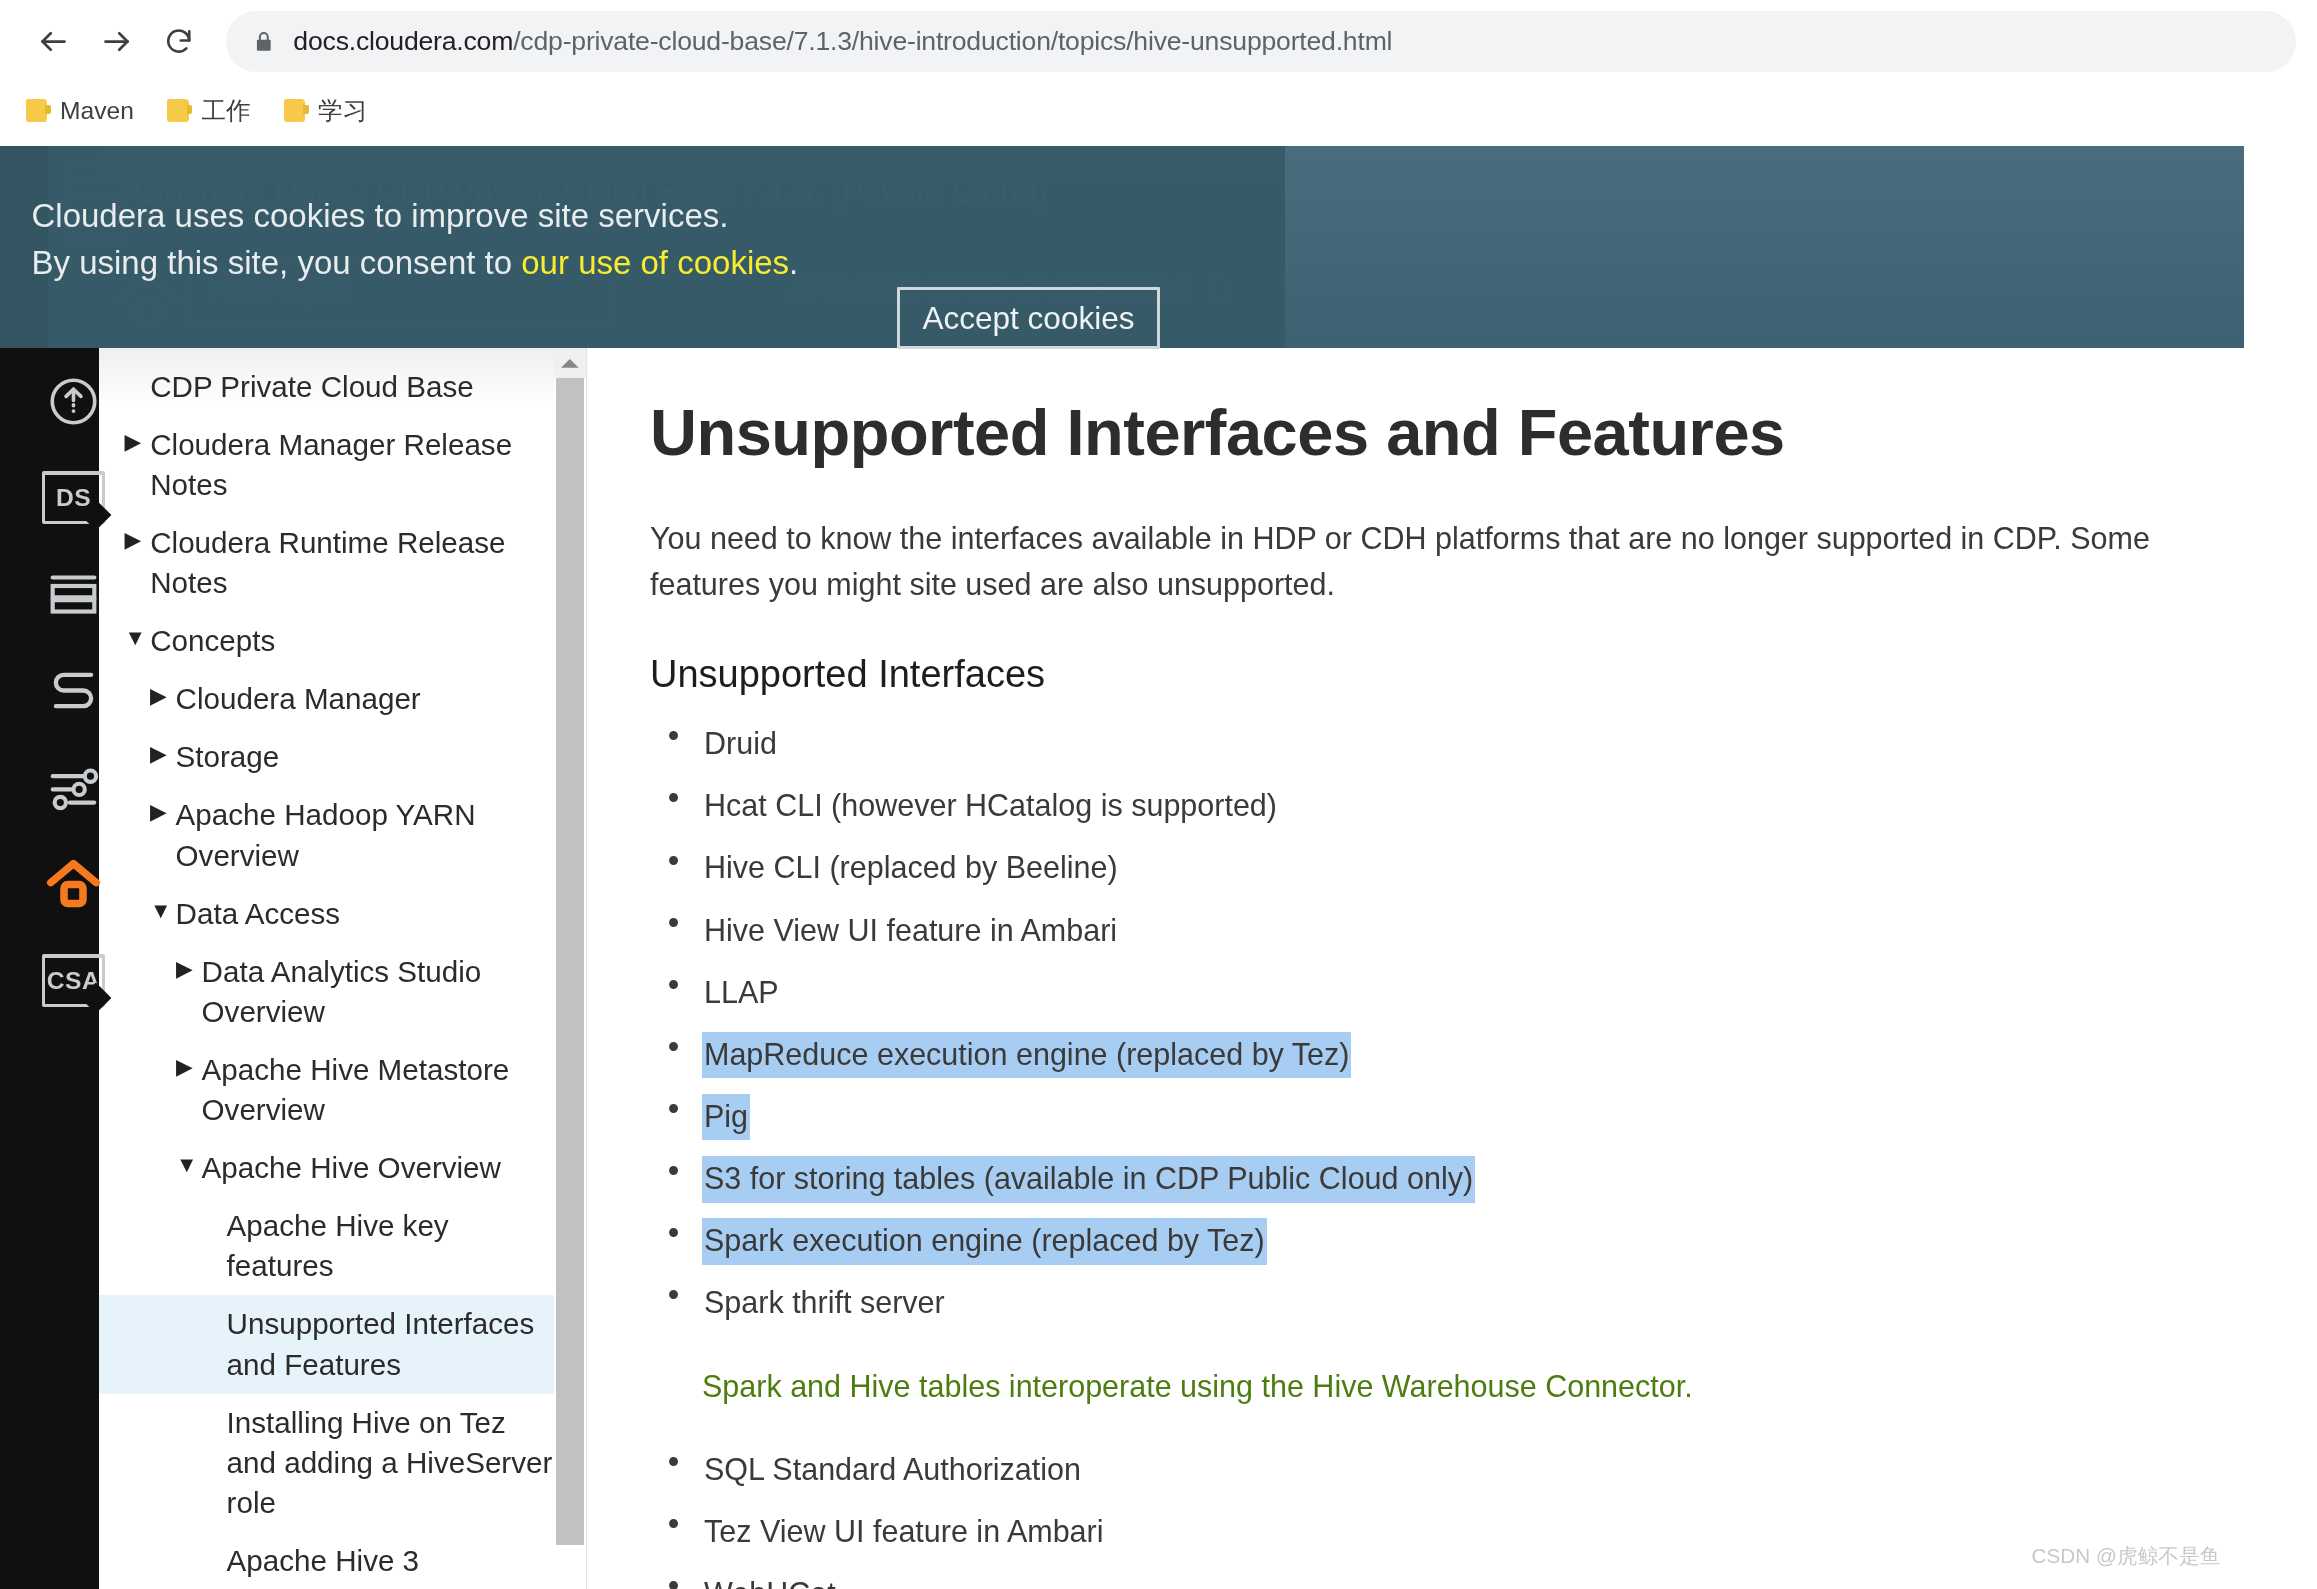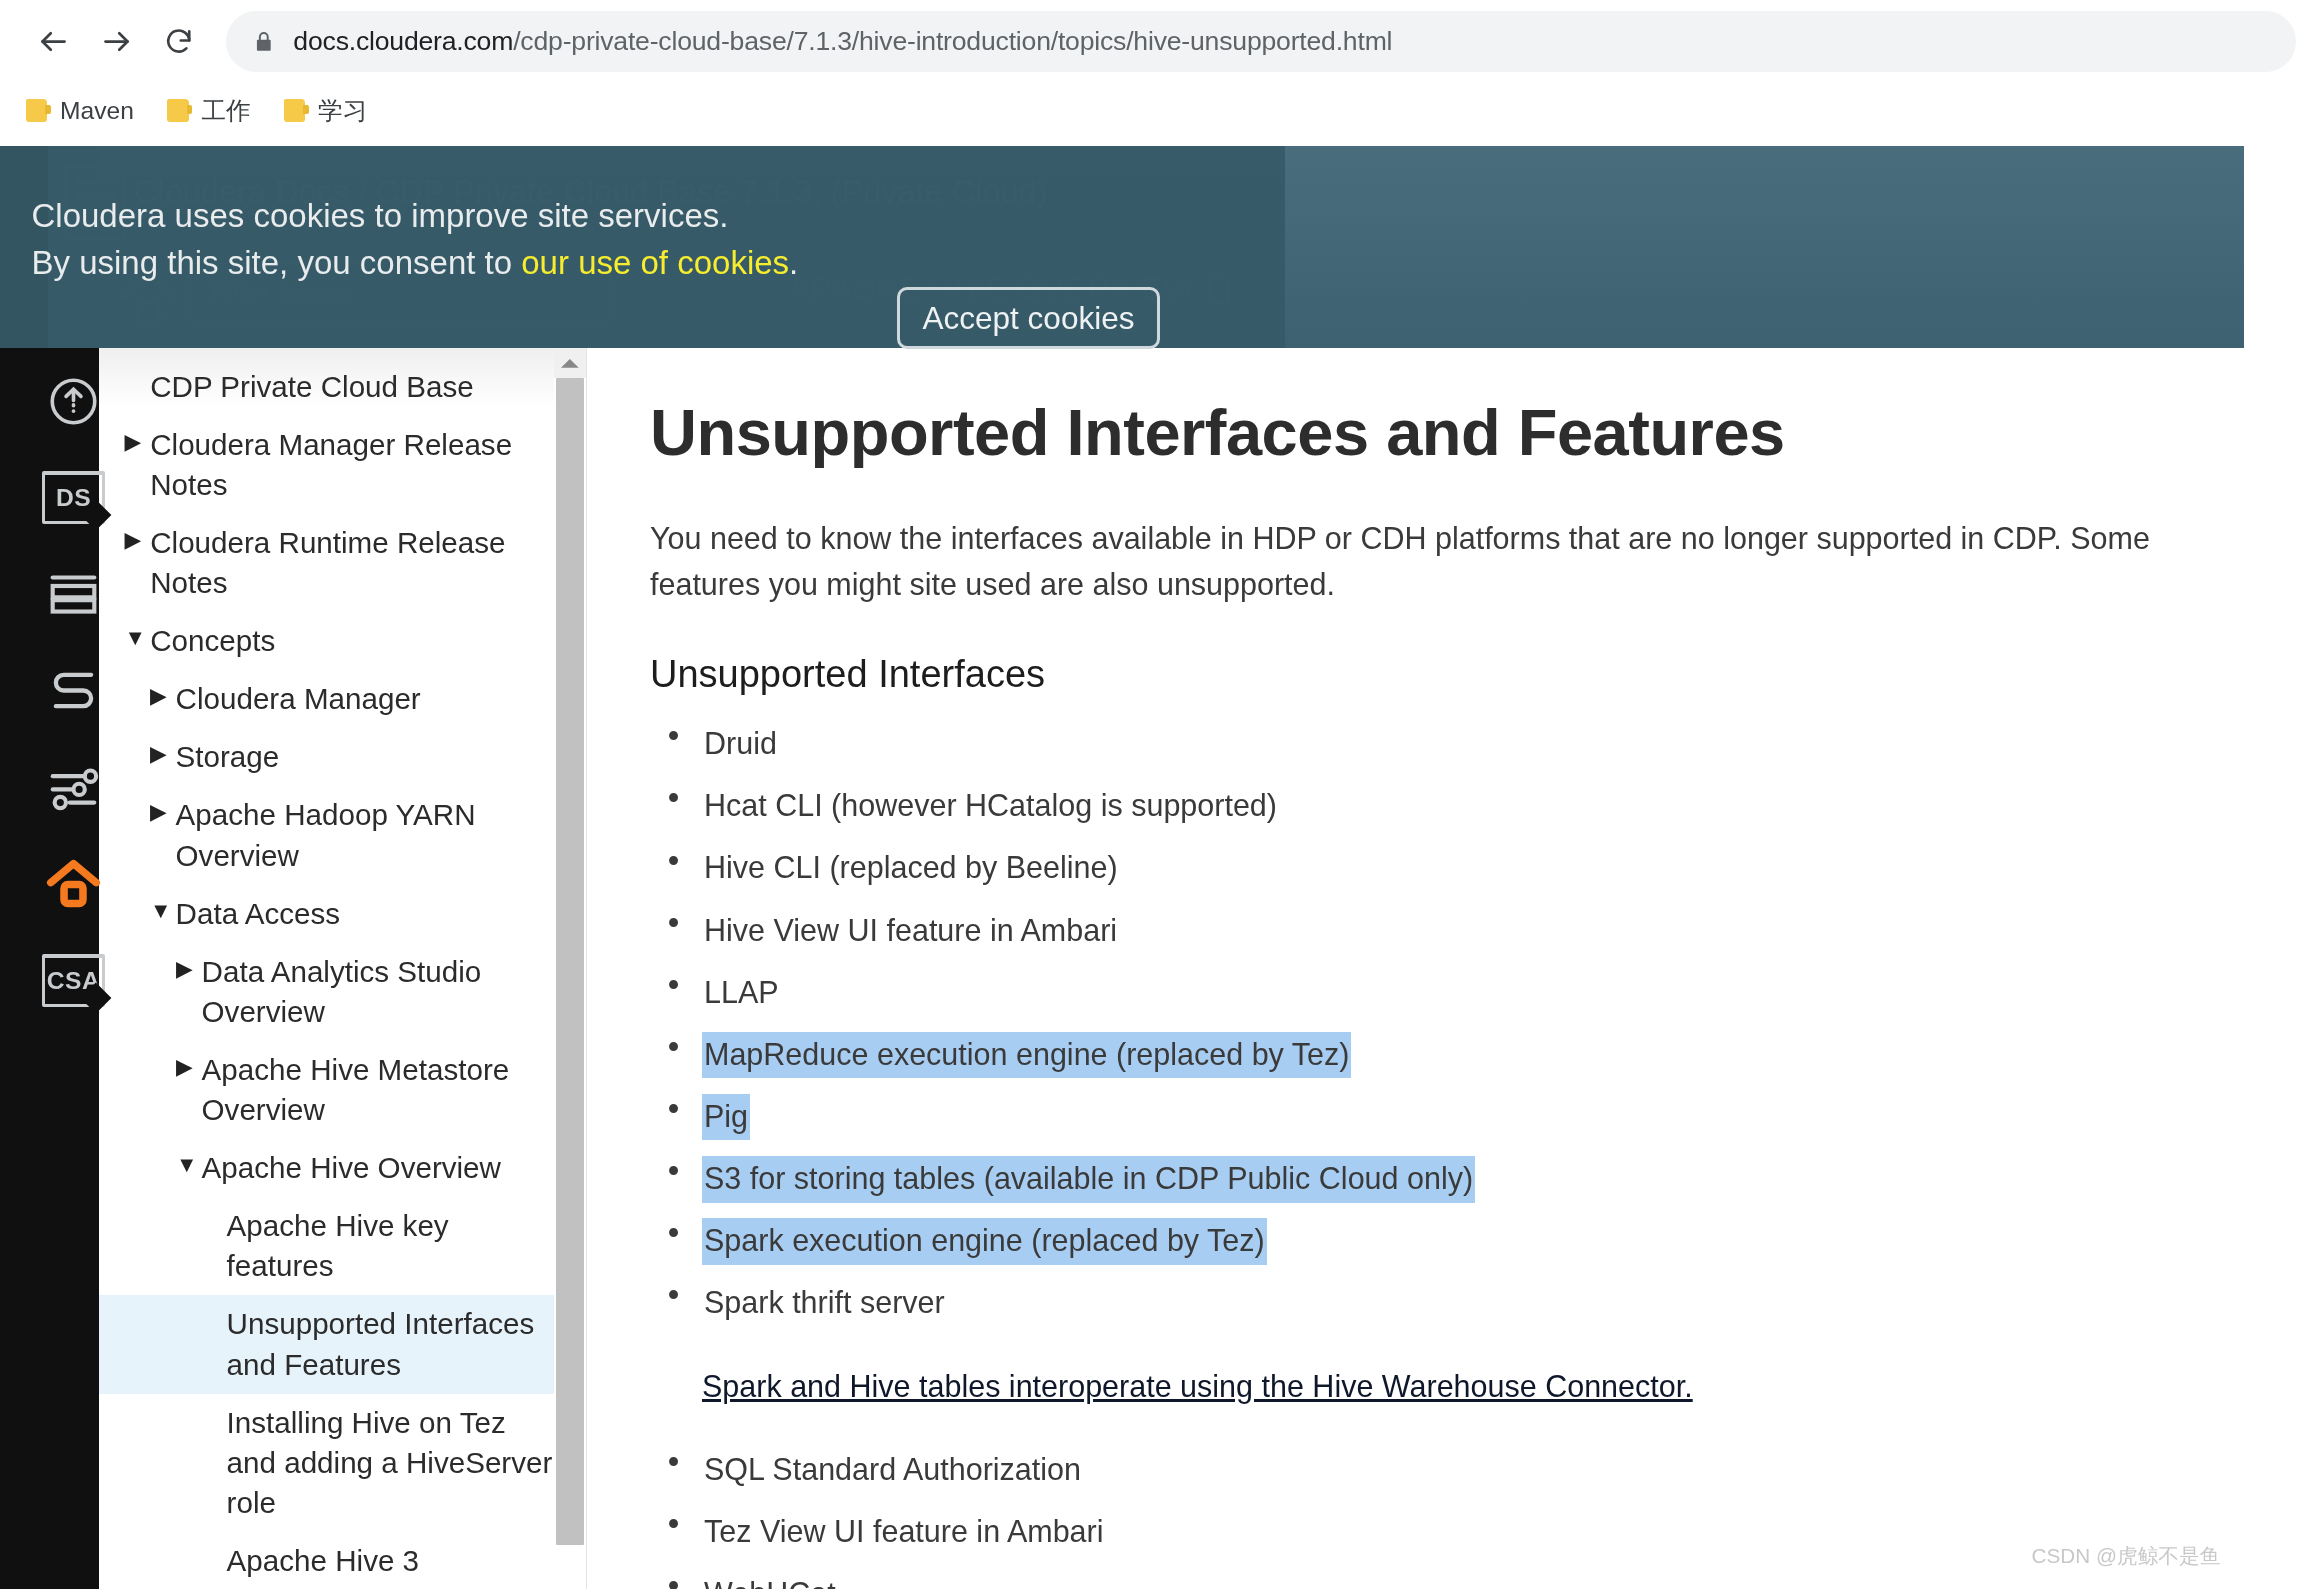--- a/index.html
+++ b/index.html
@@ -256,21 +256,21 @@
     white-space: nowrap;
   }
   .cookie-link { color: #f7ed2e; }
   .accept-btn {
     position: absolute;
     left: 897px; top: 215px;
     width: 263px; height: 62px;
     transform: translateY(-74px);
     background: transparent;
     border: 3px solid #cfd8dc;
-    border-radius: 10px;
+    border-radius: 1px;
     color: #eef2f3;
     font-size: 31.5px;
     font-family: "Liberation Sans", sans-serif;
     cursor: pointer;
     display:flex; align-items:center; justify-content:center;
   }
 
   
   .toc-panel {
     position: absolute;
@@ -402,23 +402,22 @@
     background: transparent;
     padding: 5.9px 2px 6.9px 2px;
     display: inline-block;
   }
   .doc-ul li.sel .seltext {
     background: #a8cdf2;
   }
   .nested-note {
     font-size: 30.5px;
     line-height: 1.45;
-    color: #0f172a;
+    color: #4d7c0f;
     margin: 37px 0 39px 52px;
-    text-decoration: underline;
   }
 
   
   .watermark {
     position: absolute;
     right: 23.6px; bottom: 19.7px;
     font-size: 20.7px;
     color: #c8c8c8;
     z-index: 8;
     white-space: nowrap;

